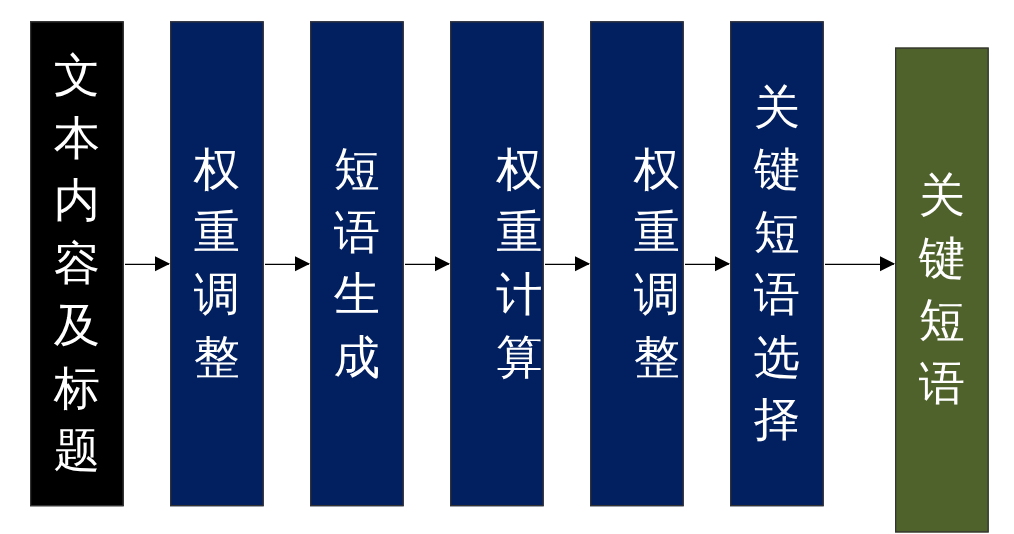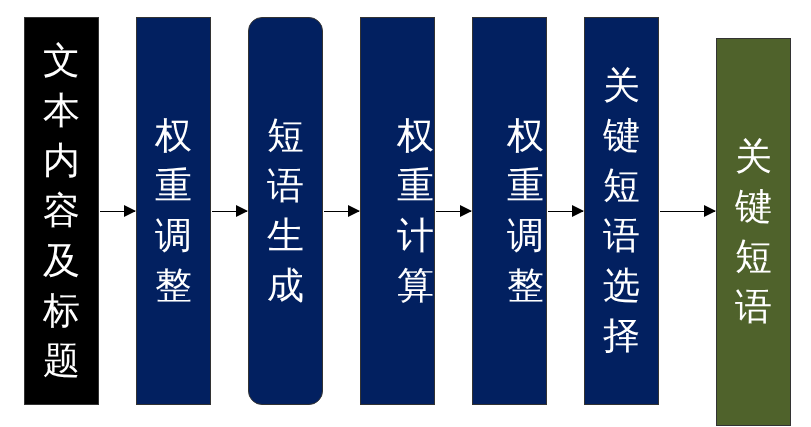--- a/index.html
+++ b/index.html
@@ -15,21 +15,21 @@
 <div class="box" style="left:24px;background:#000;">
   <div class="txt">文本内容及标题</div>
 </div>
 <div class="arrow" style="left:100px;width:35px;"></div>
 
 <div class="box" style="left:136px;background:#022060;">
   <div class="txt">权重调整</div>
 </div>
 <div class="arrow" style="left:212px;width:35px;"></div>
 
-<div class="box" style="left:248px;background:#022060;border-radius:14px;">
+<div class="box" style="left:248px;background:#022060;">
   <div class="txt">短语生成</div>
 </div>
 <div class="arrow" style="left:324px;width:35px;"></div>
 
 <div class="box" style="left:360px;background:#022060;padding-left:36px;">
   <div class="txt">权重计算</div>
 </div>
 <div class="arrow" style="left:436px;width:35px;"></div>
 
 <div class="box" style="left:472px;background:#022060;padding-left:32px;">

